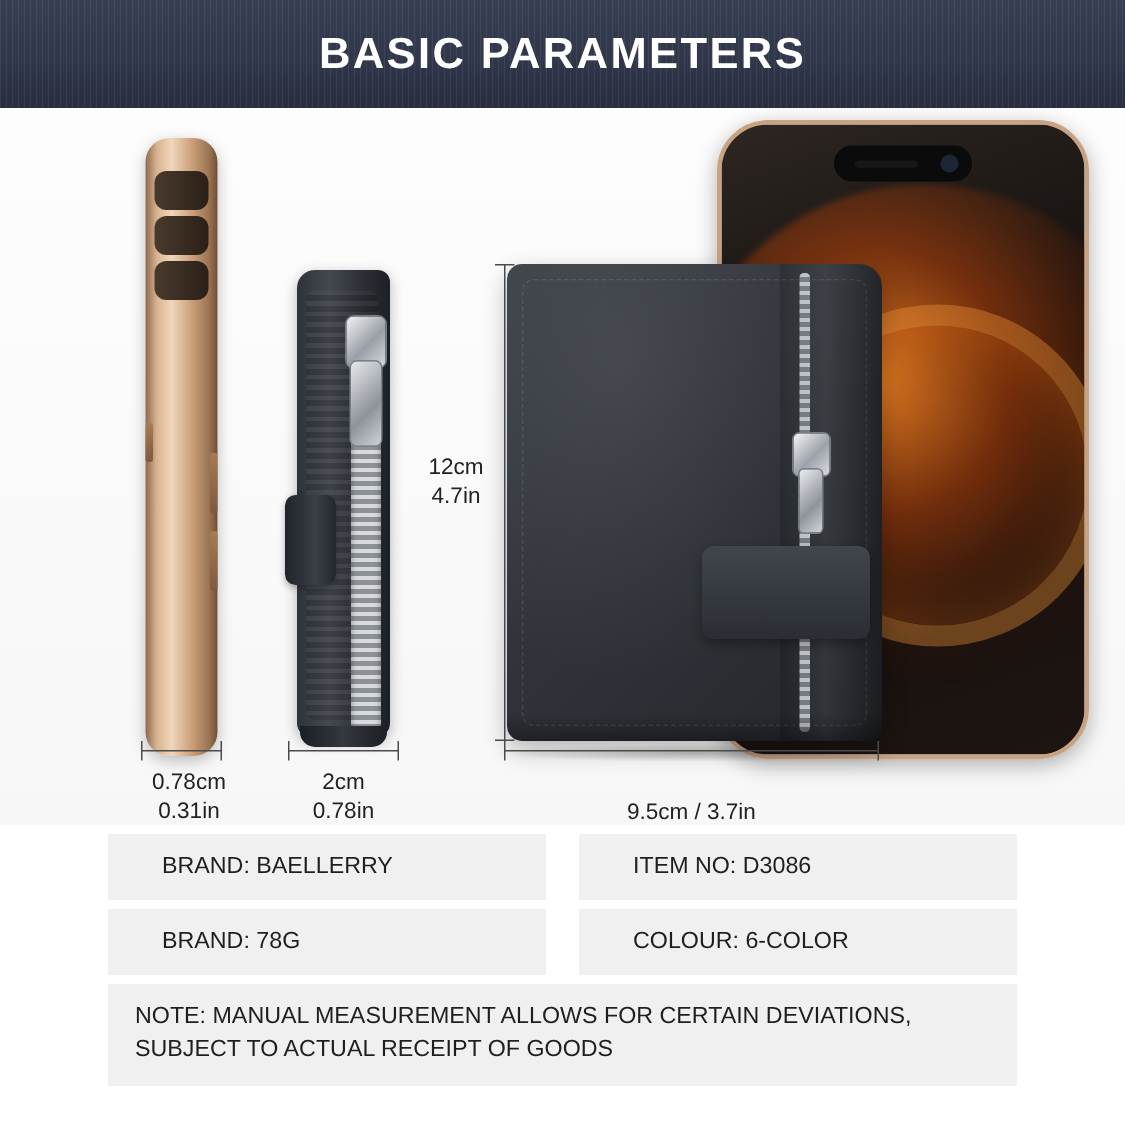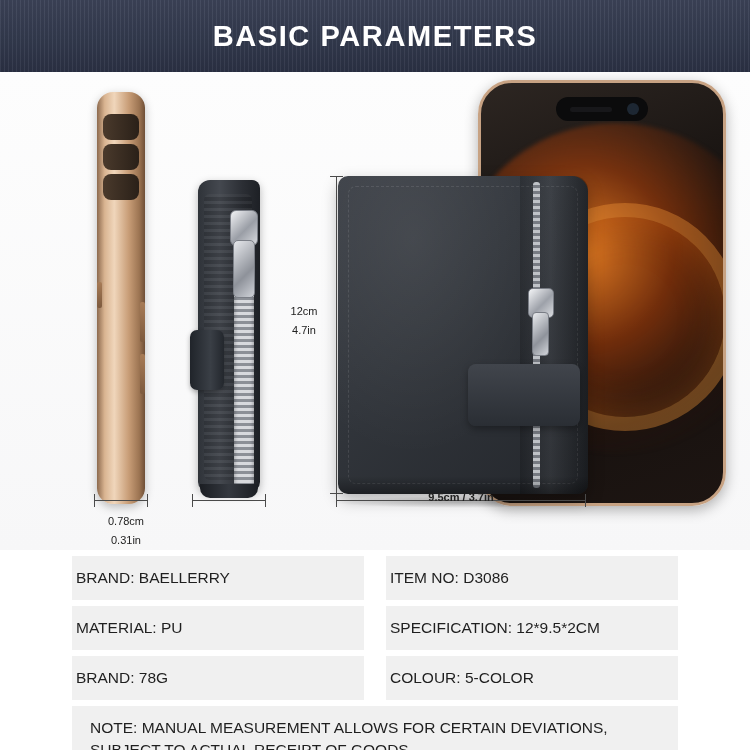--- a/index.html
+++ b/index.html
@@ -345,21 +345,21 @@
   }
   .v-line { width: 1px; }
   .h-line { height: 1px; }
   .cap {
     position: absolute;
     background: #4a4a4a;
   }
   .dim-label {
     position: absolute;
     color: #222;
-    font-size: 11px;
+    font-size: 15px;
     line-height: 19px;
     text-align: center;
     white-space: pre-line;
   }
 
   
   .specs {
     position: absolute;
     left: 72px;
     top: 556px;
@@ -367,21 +367,21 @@
   }
   .spec-row {
     display: flex;
     width: 100%;
     margin-bottom: 6px;
   }
   .spec-cell {
     background: #f0f0f0;
     color: #1f1f1f;
     font-size: 15.5px;
-    padding: 13px 4px;
+    padding: 13px 36px;
     box-sizing: border-box;
     flex: 1 1 50%;
   }
   .spec-cell + .spec-cell { margin-left: 22px; }
   .spec-note {
     background: #f0f0f0;
     color: #1f1f1f;
     font-size: 15.5px;
     line-height: 22px;
     padding: 11px 18px 13px 18px;
@@ -443,42 +443,40 @@
 
     <div class="guide v-line" style="left:336px; top:104px; height:318px;"></div>
     <div class="cap" style="left:330px; top:104px; width:13px; height:1px;"></div>
     <div class="cap" style="left:330px; top:421px; width:13px; height:1px;"></div>
     <div class="dim-label" style="left:278px; top:230px; width:52px;">12cm
 4.7in</div>
 
     <div class="guide h-line" style="left:336px; top:428px; width:250px;"></div>
     <div class="cap" style="left:336px; top:422px; width:1px; height:13px;"></div>
     <div class="cap" style="left:585px; top:422px; width:1px; height:13px;"></div>
-    <div class="dim-label" style="left:366px; top:416px; width:190px;font-weight:bold;">9.5cm / 3.7in</div>
+    <div class="dim-label" style="left:366px; top:460px; width:190px;">9.5cm / 3.7in</div>
 
     <div class="guide h-line" style="left:94px; top:428px; width:54px;"></div>
     <div class="cap" style="left:94px; top:422px; width:1px; height:13px;"></div>
     <div class="cap" style="left:147px; top:422px; width:1px; height:13px;"></div>
     <div class="dim-label" style="left:86px; top:440px; width:80px;">0.78cm
 0.31in</div>
 
     <div class="guide h-line" style="left:192px; top:428px; width:74px;"></div>
     <div class="cap" style="left:192px; top:422px; width:1px; height:13px;"></div>
     <div class="cap" style="left:265px; top:422px; width:1px; height:13px;"></div>
+    <div class="dim-label" style="left:189px; top:440px; width:80px;">2cm
+0.78in</div>
   </div>
 
   <div class="specs">
     <div class="spec-row">
       <div class="spec-cell">BRAND: BAELLERRY</div>
       <div class="spec-cell">ITEM NO: D3086</div>
     </div>
     <div class="spec-row">
-      <div class="spec-cell">MATERIAL: PU</div>
-      <div class="spec-cell">SPECIFICATION: 12*9.5*2CM</div>
-    </div>
-    <div class="spec-row">
       <div class="spec-cell">BRAND: 78G</div>
-      <div class="spec-cell">COLOUR: 5-COLOR</div>
+      <div class="spec-cell">COLOUR: 6-COLOR</div>
     </div>
     <div class="spec-note">NOTE: MANUAL MEASUREMENT ALLOWS FOR CERTAIN DEVIATIONS, SUBJECT TO ACTUAL RECEIPT OF GOODS</div>
   </div>
 
 </div>
 
 </body></html>

